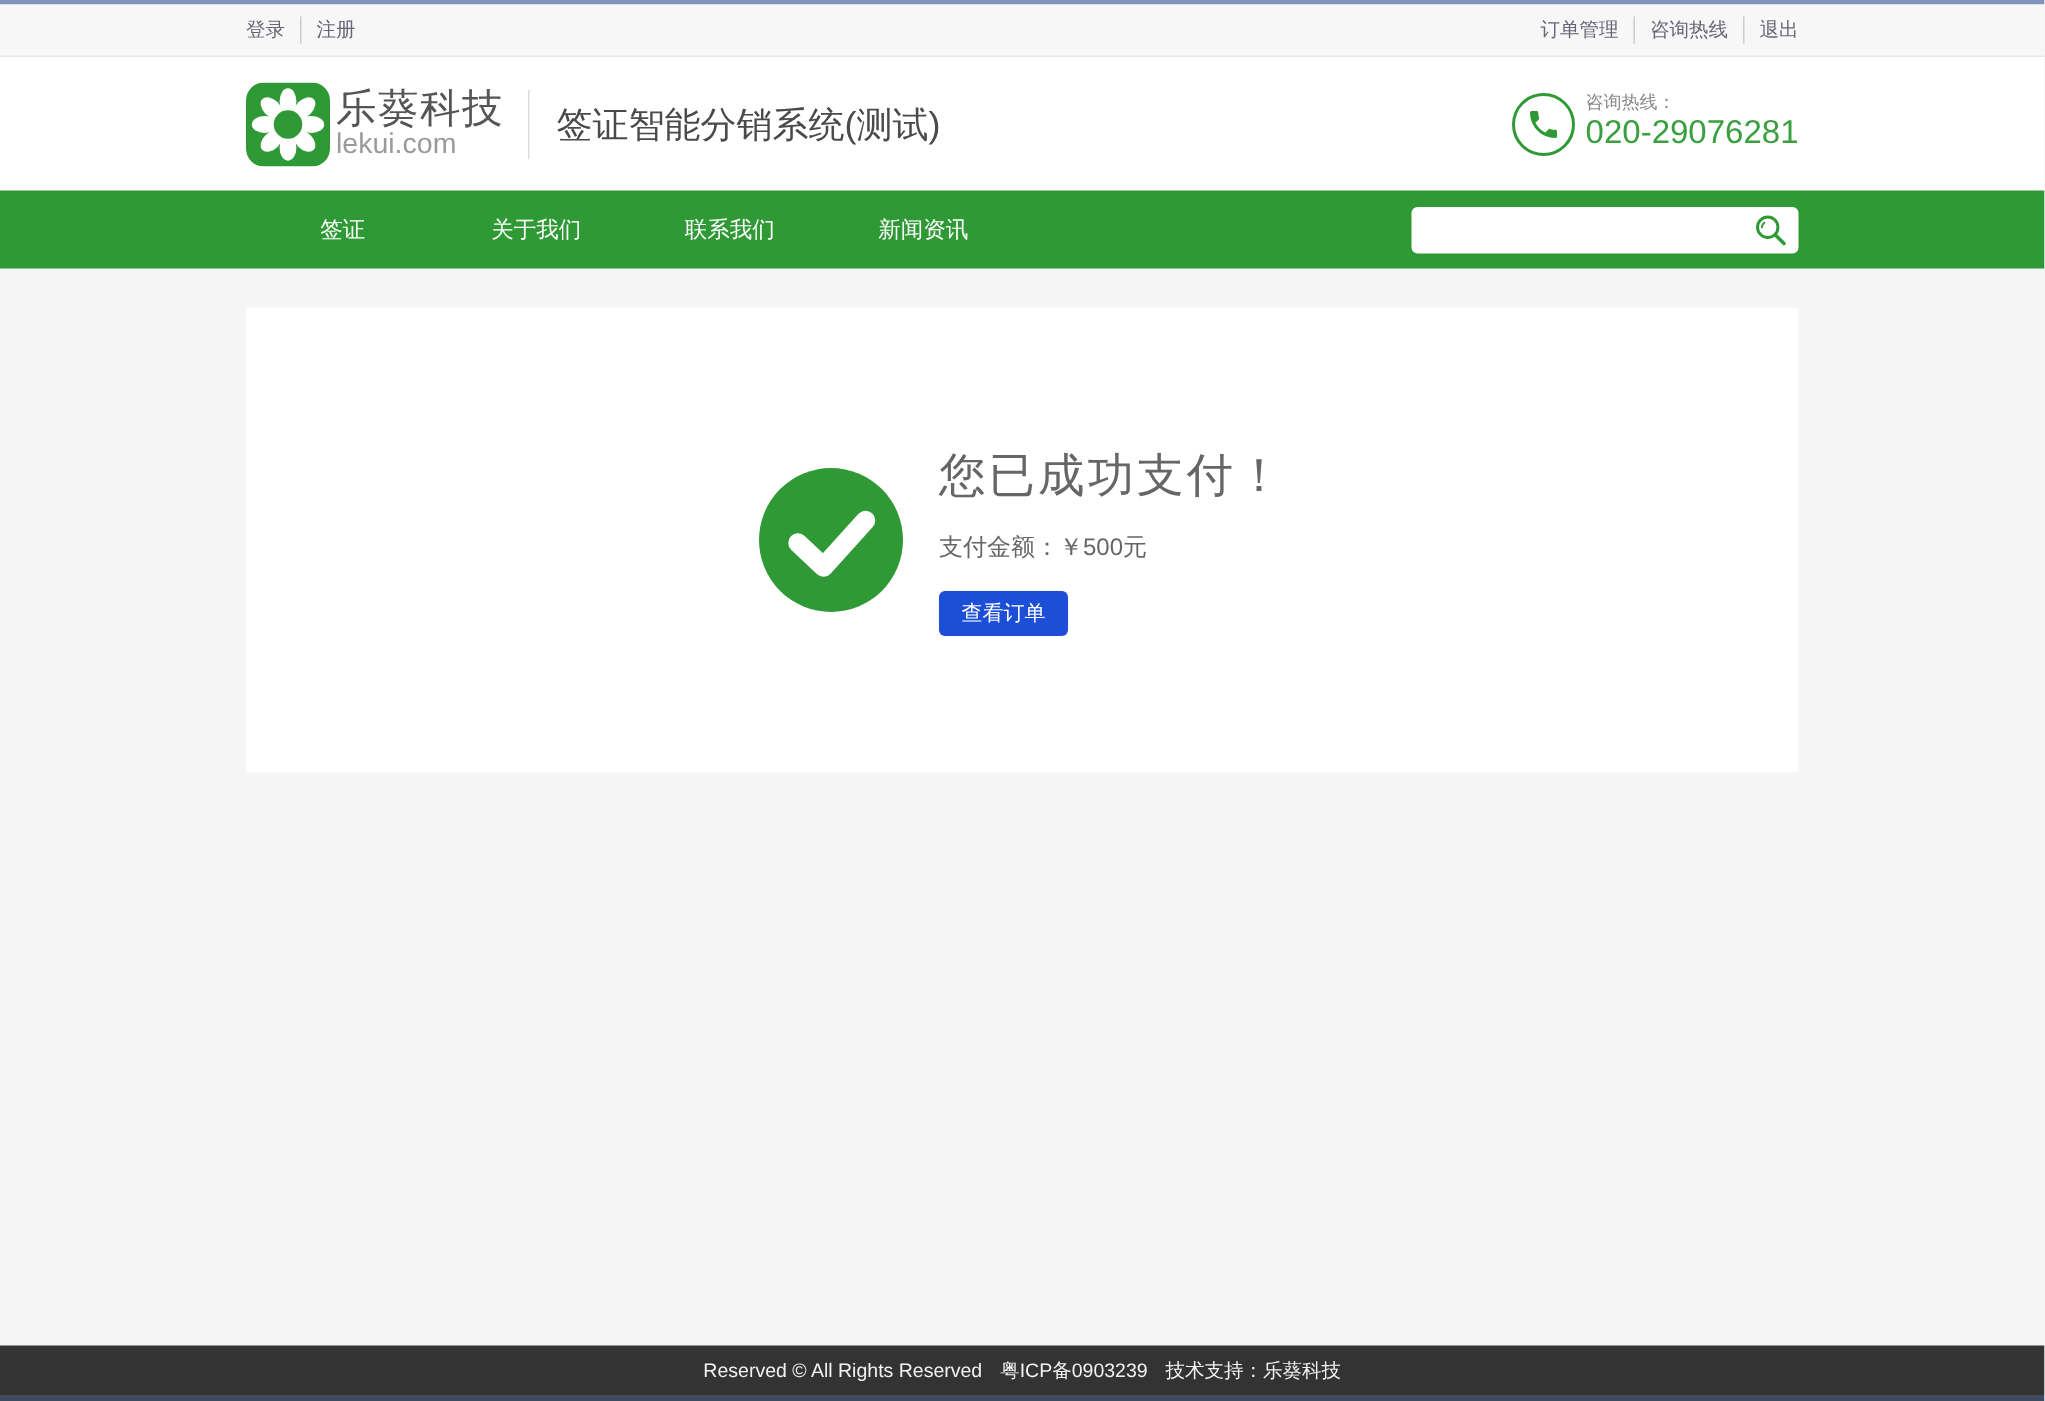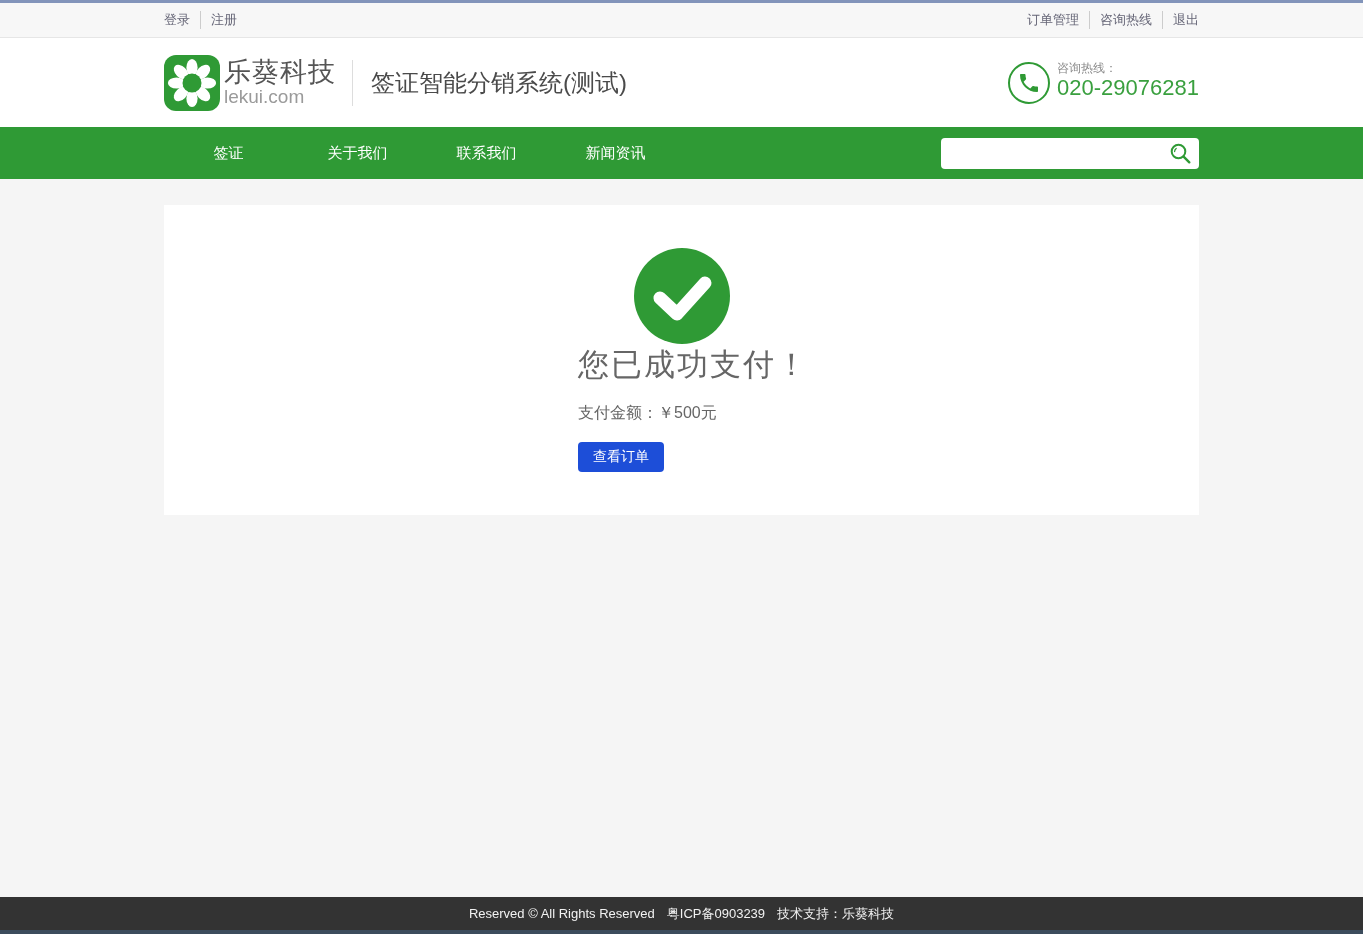--- a/index.html
+++ b/index.html
@@ -73,21 +73,21 @@
   .search-icon {
     position: absolute; right: 7px; top: 4px; width: 23px; height: 23px; cursor: pointer;
   }
 
   
   .main { flex: 0 0 auto; }
   .card {
     width: 1035px; margin: 26px auto 0; height: 310px; background: #fff;
     display: flex; align-items: center; justify-content: center;
   }
-  .success { display: flex; align-items: center; flex-direction: column; }
+  .success { display: flex; align-items: center; }
   .check-circle { width: 96px; height: 96px; display: block; flex: 0 0 auto; }
   .success-text { margin-left: 24px; }
   .success-title { font-size: 31px; color: #666; font-weight: normal; letter-spacing: 2px; }
   .success-amount { font-size: 16px; color: #666; margin-top: 17px; }
   .view-order-btn {
     margin-top: 18px; display: inline-block;
     background: #1d4ed8; color: #fff; font-size: 14px;
     border: none; border-radius: 4px; padding: 6px 15px; cursor: pointer;
     font-family: "Liberation Sans", "DejaVu Sans", sans-serif;
   }

